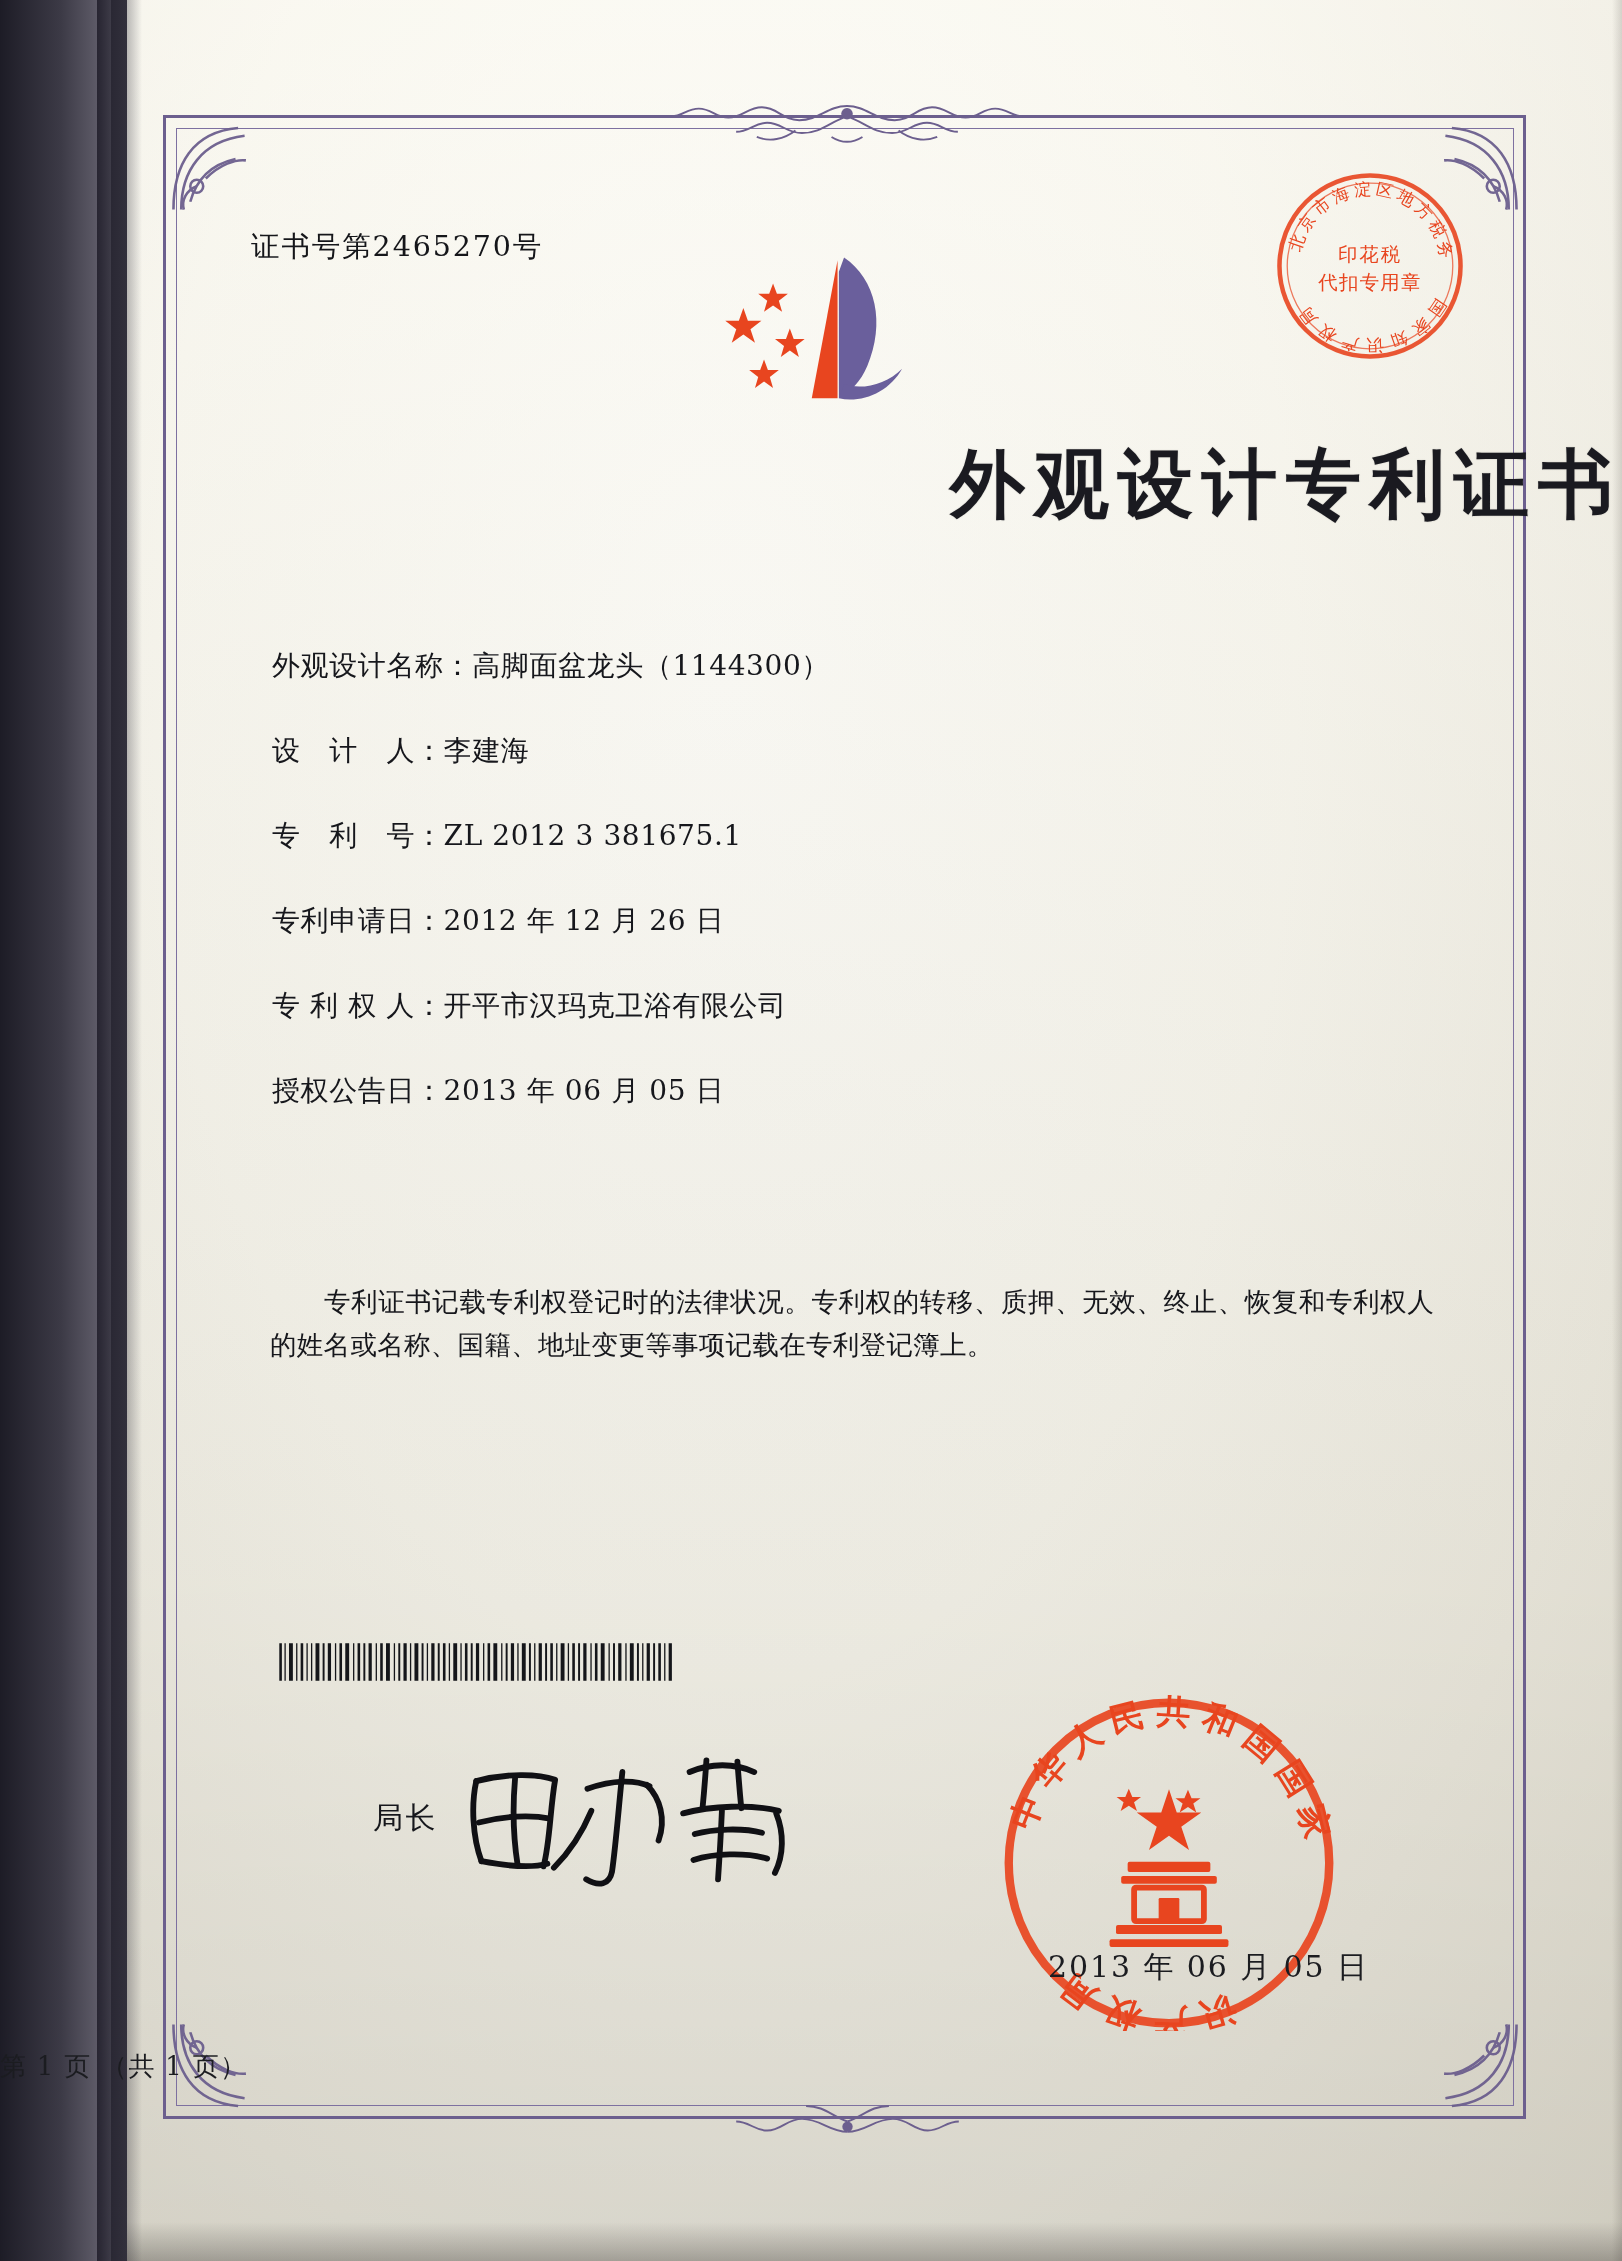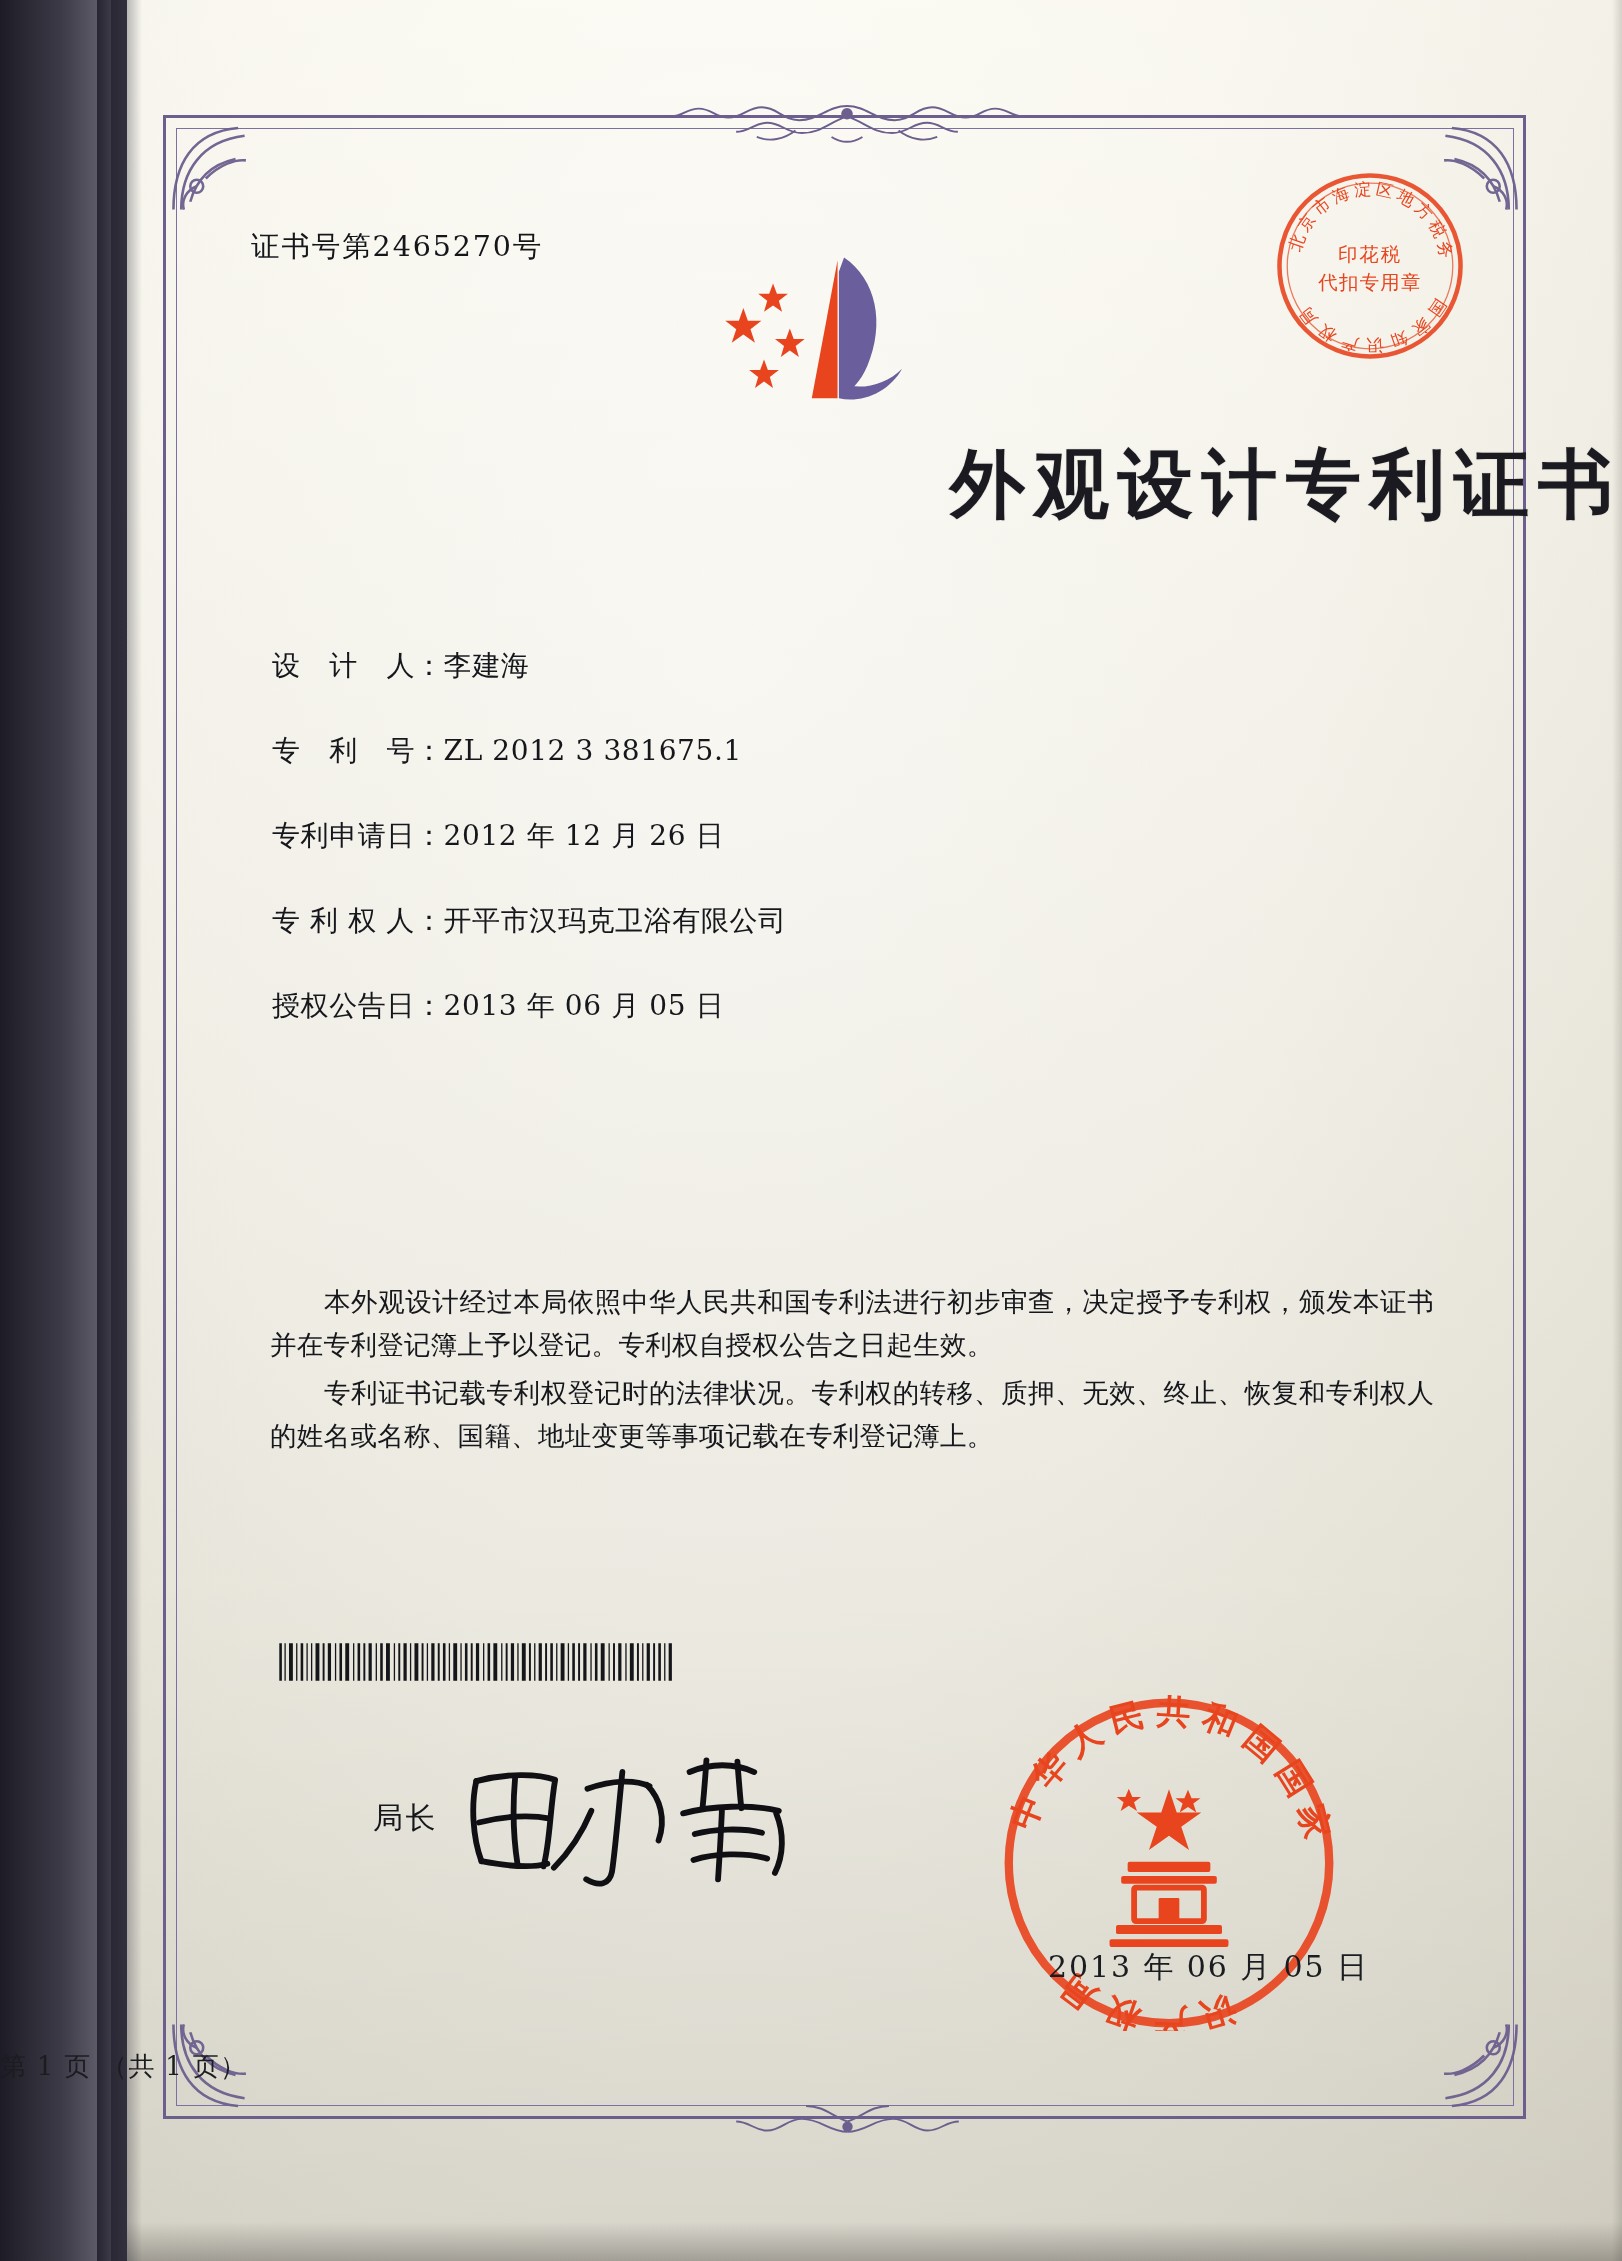--- a/index.html
+++ b/index.html
@@ -342,38 +342,40 @@
       </text>
       <text x="150" y="142" text-anchor="middle" font-family="'DejaVu Sans', sans-serif" font-size="30" fill="#e8451f" letter-spacing="3">印花税</text>
       <text x="150" y="186" text-anchor="middle" font-family="'DejaVu Sans', sans-serif" font-size="30" fill="#e8451f" letter-spacing="2">代扣专用章</text>
     </svg>
   </div>
 
   <div class="doc-title">外观设计专利证书</div>
 
   <div class="fields">
     <div class="field-row">
+      <span class="field-label">外观设计名称：</span><span class="field-value">高脚面盆龙头（1144300）</span>
+    </div>
+    <div class="field-row">
       <span class="field-label">设　计　人：</span><span class="field-value">李建海</span>
     </div>
     <div class="field-row">
       <span class="field-label">专　利　号：</span><span class="field-value">ZL 2012 3 381675.1</span>
     </div>
     <div class="field-row">
       <span class="field-label">专利申请日：</span><span class="field-value">2012 年 12 月 26 日</span>
     </div>
     <div class="field-row">
       <span class="field-label">专 利 权 人：</span><span class="field-value">开平市汉玛克卫浴有限公司</span>
     </div>
     <div class="field-row">
       <span class="field-label">授权公告日：</span><span class="field-value">2013 年 06 月 05 日</span>
     </div>
   </div>
 
   <div class="paras">
-    <div class="para">本外观设计经过本局依照中华人民共和国专利法进行初步审查，决定授予专利权，颁发本证书并在专利登记簿上予以登记。专利权自授权公告之日起生效。</div>
     <div class="para">专利证书记载专利权登记时的法律状况。专利权的转移、质押、无效、终止、恢复和专利权人的姓名或名称、国籍、地址变更等事项记载在专利登记簿上。</div>
   </div>
 
   <div class="barcode">
     <svg viewBox="0 0 620 58" xmlns="http://www.w3.org/2000/svg">
       <g fill="#15161a">
         <rect x="2" y="0" width="4" height="58"></rect>
           <rect x="10" y="0" width="2" height="58"></rect>
         <rect x="17" y="0" width="6" height="58"></rect>
           <rect x="28" y="0" width="2" height="58"></rect>

